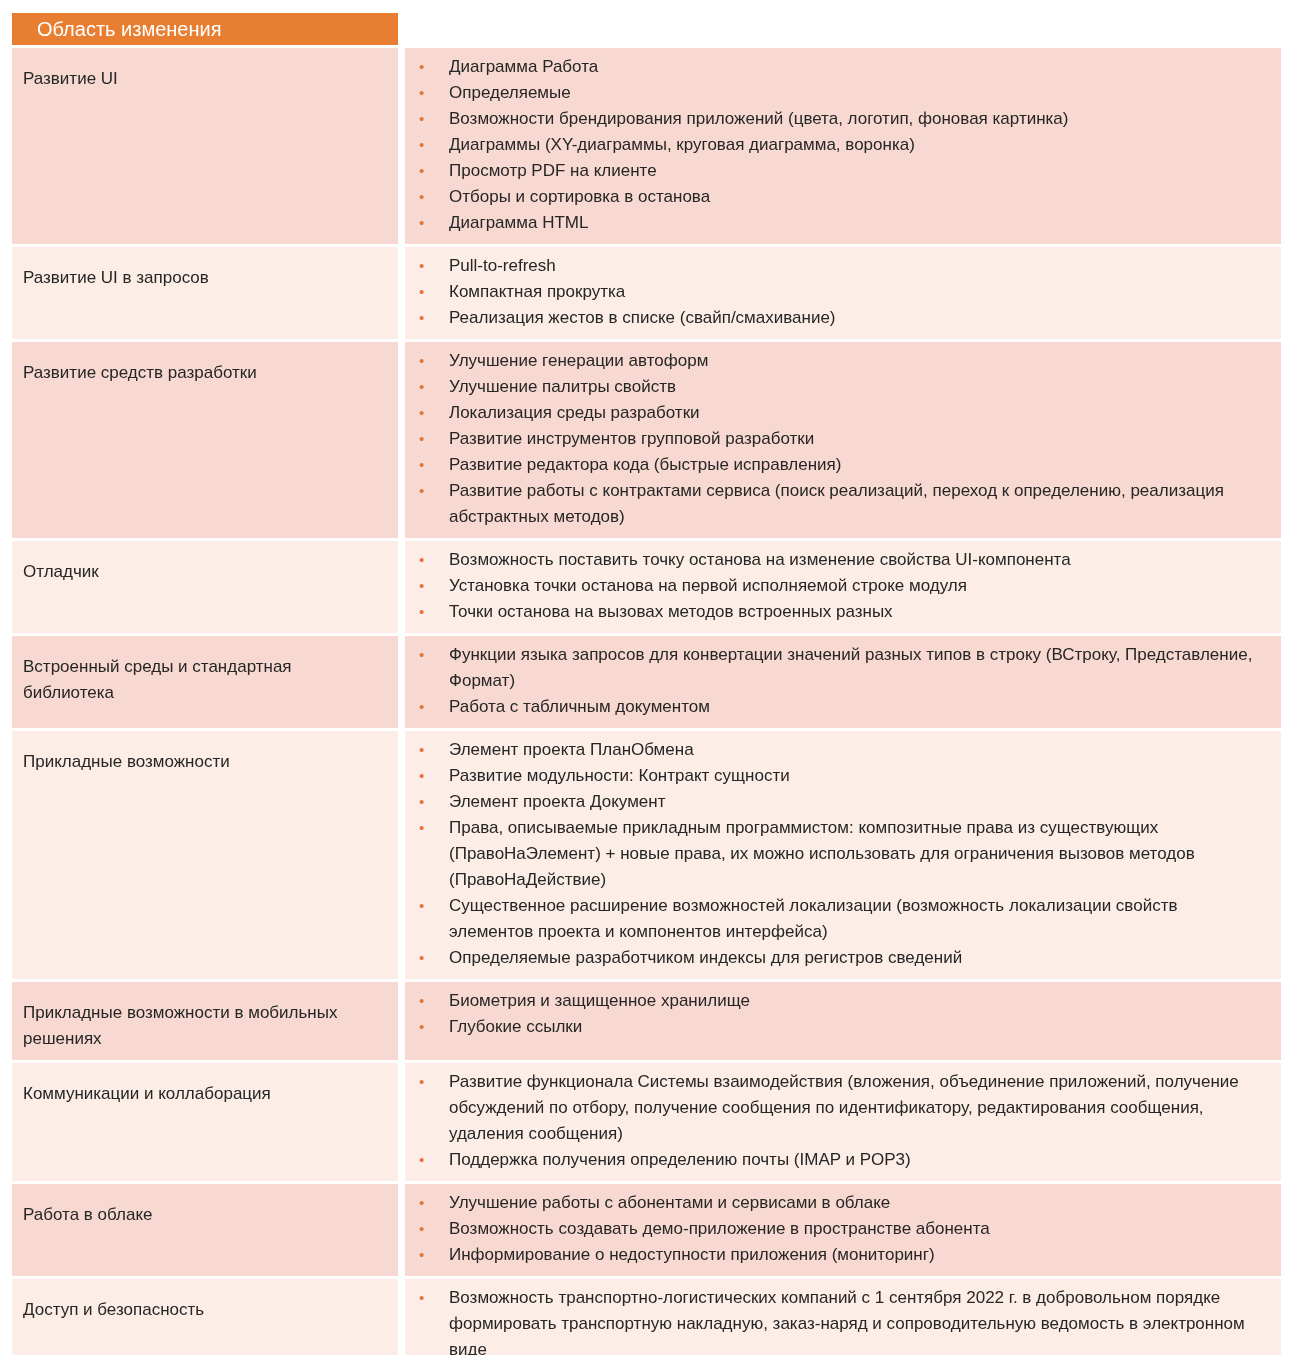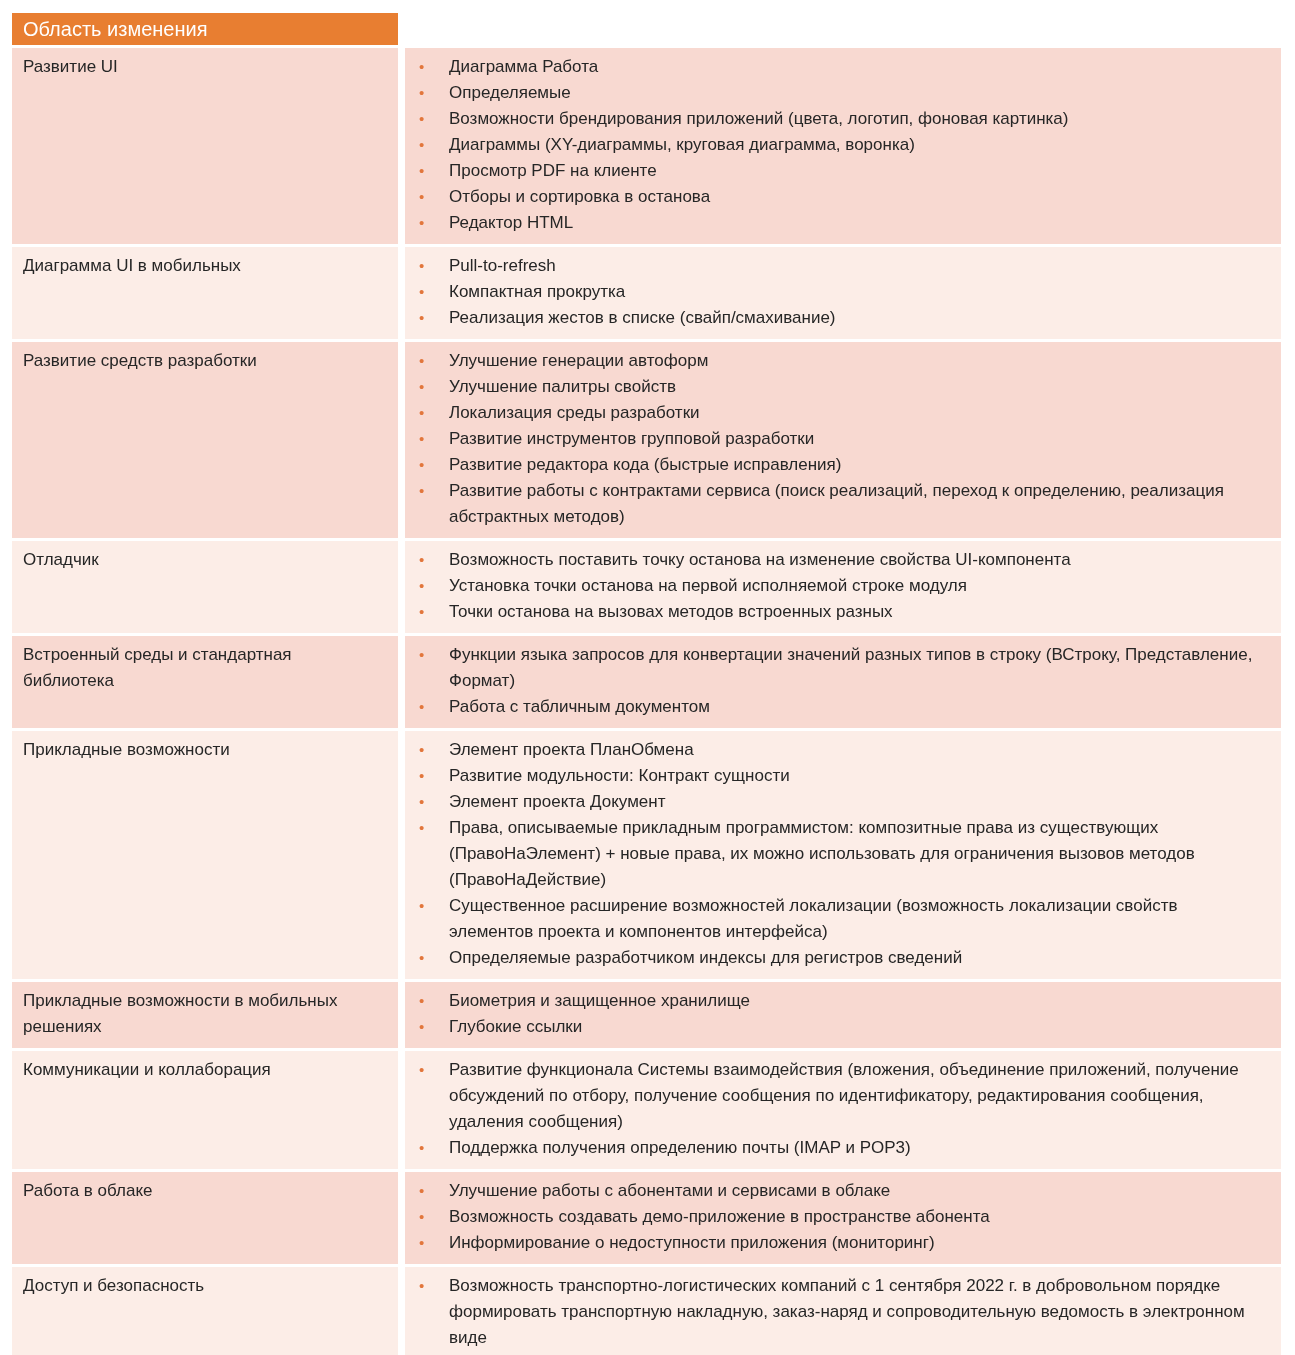--- a/index.html
+++ b/index.html
@@ -29,32 +29,32 @@
     grid-template-columns:386px 876px;
     column-gap:7px;
     margin-bottom:3px;
   }
   .header-cell{
     background:var(--header-bg);
     color:var(--header-text);
     font-size:20px;
     line-height:32px;
     height:32px;
-    padding-left:11px;
+    padding-left:25px;
     white-space:nowrap;
     overflow:hidden;
   }
   .cell{
     font-size:17px;
     line-height:26px;
   }
   .shade-dark .cell{background:var(--row-dark);}
   .shade-light .cell{background:var(--row-light);}
   .area-cell{
-    padding:6px 45px 8px 11px;
+    padding:18px 45px 8px 11px;
   }
   .items-cell{
     padding:6px 18px 8px 0;
   }
   .feature-item{
     position:relative;
     padding-left:44px;
   }
   .bullet-dot{
     position:absolute;
@@ -77,25 +77,25 @@
   <div>
       <div class="grid-row shade-dark">
         <div class="cell area-cell">Развитие UI</div>
         <div class="cell items-cell">
           <div class="feature-item"><span class="bullet-dot">•</span><span>Диаграмма Работа</span></div>
           <div class="feature-item"><span class="bullet-dot">•</span><span>Определяемые</span></div>
           <div class="feature-item"><span class="bullet-dot">•</span><span>Возможности брендирования приложений (цвета, логотип, фоновая картинка)</span></div>
           <div class="feature-item"><span class="bullet-dot">•</span><span>Диаграммы (XY-диаграммы, круговая диаграмма, воронка)</span></div>
           <div class="feature-item"><span class="bullet-dot">•</span><span>Просмотр PDF на клиенте</span></div>
           <div class="feature-item"><span class="bullet-dot">•</span><span>Отборы и сортировка в останова</span></div>
-          <div class="feature-item"><span class="bullet-dot">•</span><span>Редактор HTML</span></div>
+          <div class="feature-item"><span class="bullet-dot">•</span><span>Диаграмма HTML</span></div>
         </div>
       </div>
       <div class="grid-row shade-light">
-        <div class="cell area-cell">Диаграмма UI в мобильных</div>
+        <div class="cell area-cell">Развитие UI в запросов</div>
         <div class="cell items-cell">
           <div class="feature-item"><span class="bullet-dot">•</span><span>Pull-to-refresh</span></div>
           <div class="feature-item"><span class="bullet-dot">•</span><span>Компактная прокрутка</span></div>
           <div class="feature-item"><span class="bullet-dot">•</span><span>Реализация жестов в списке (свайп/смахивание)</span></div>
         </div>
       </div>
       <div class="grid-row shade-dark">
         <div class="cell area-cell">Развитие средств разработки</div>
         <div class="cell items-cell">
           <div class="feature-item"><span class="bullet-dot">•</span><span>Улучшение генерации автоформ</span></div>

